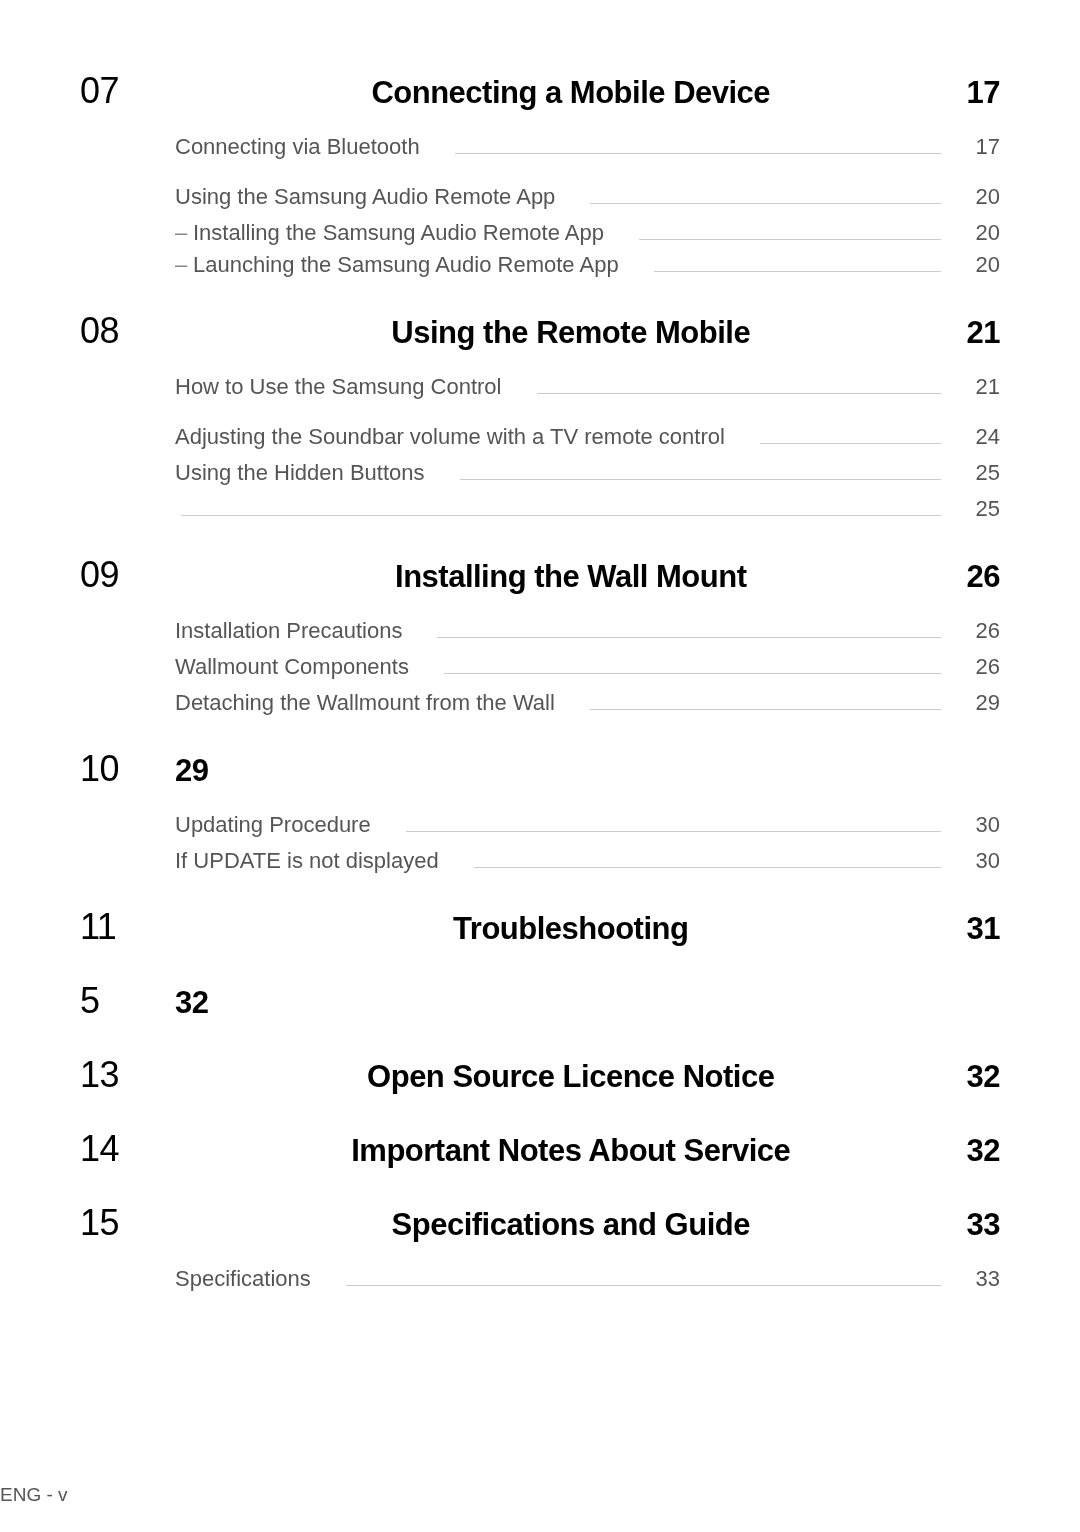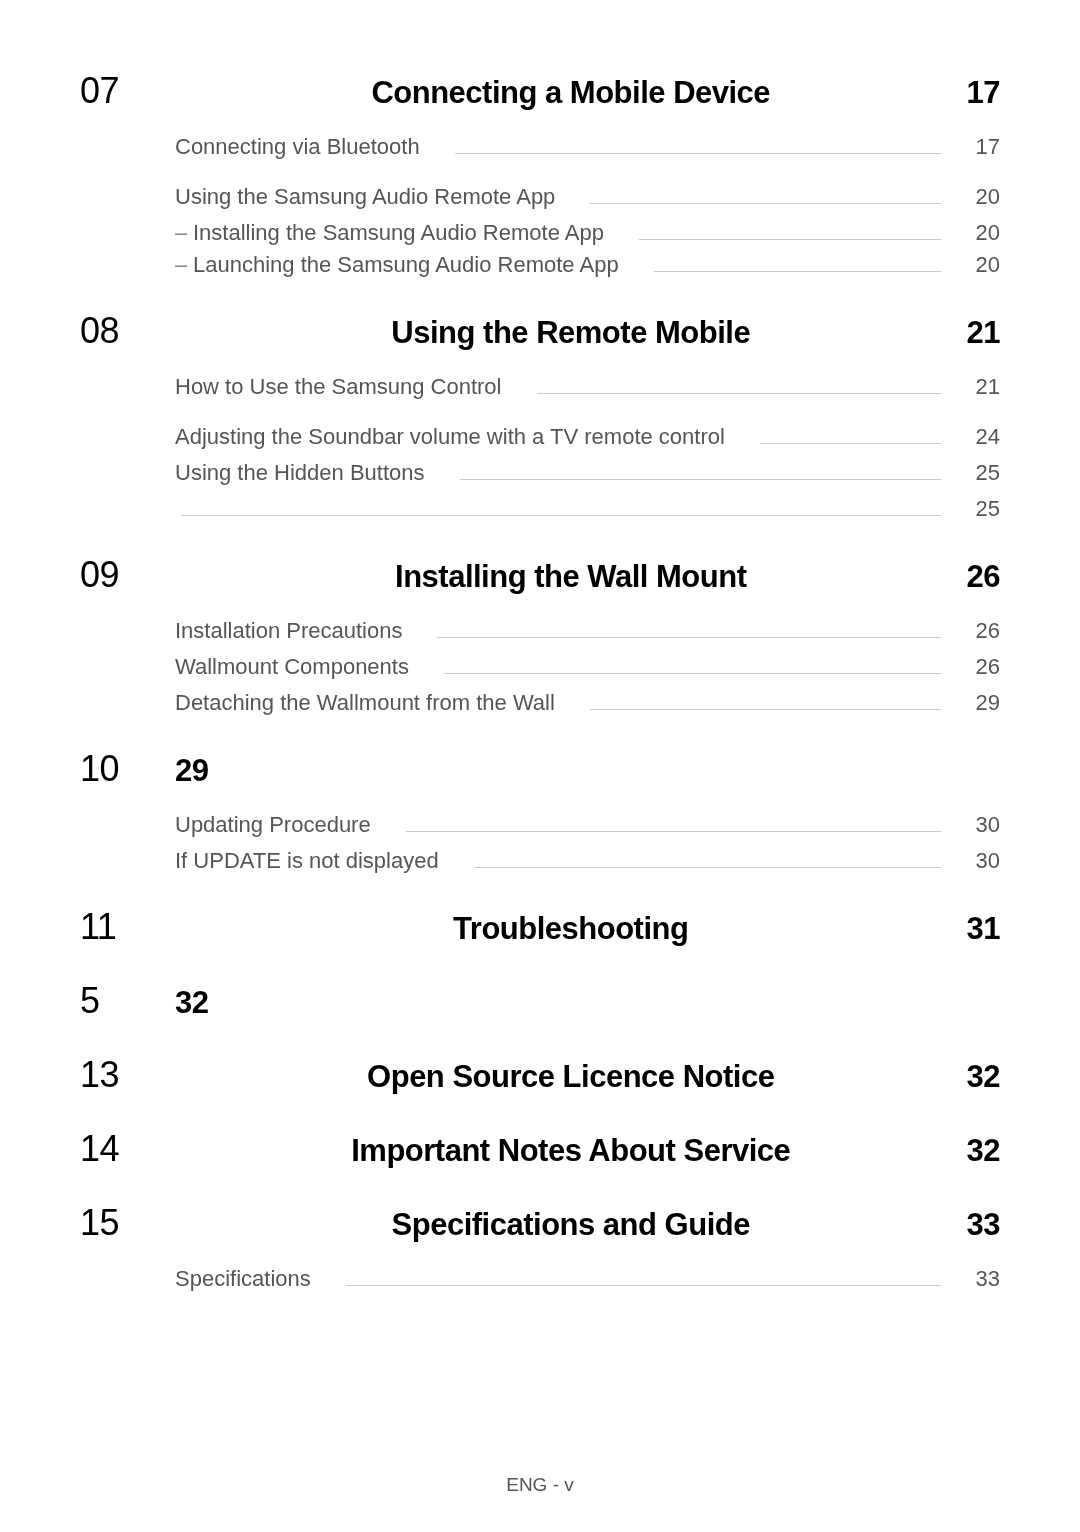--- a/index.html
+++ b/index.html
@@ -81,24 +81,23 @@
       padding-left: 10px;
       text-align: right;
       min-width: 30px;
       color: #555;
     }
     .group-gap {
       height: 14px;
     }
     .footer {
       position: absolute;
-      bottom: 36px;
+      bottom: 26px;
       width: 100%;
       left: 0;
-      text-align: center;
       font-size: 19px;
       color: #555;
     }
   </style>
 </head>
 <body>
 
 <div id="toc-container">
     <div class="toc-section">
       <div class="section-header">

